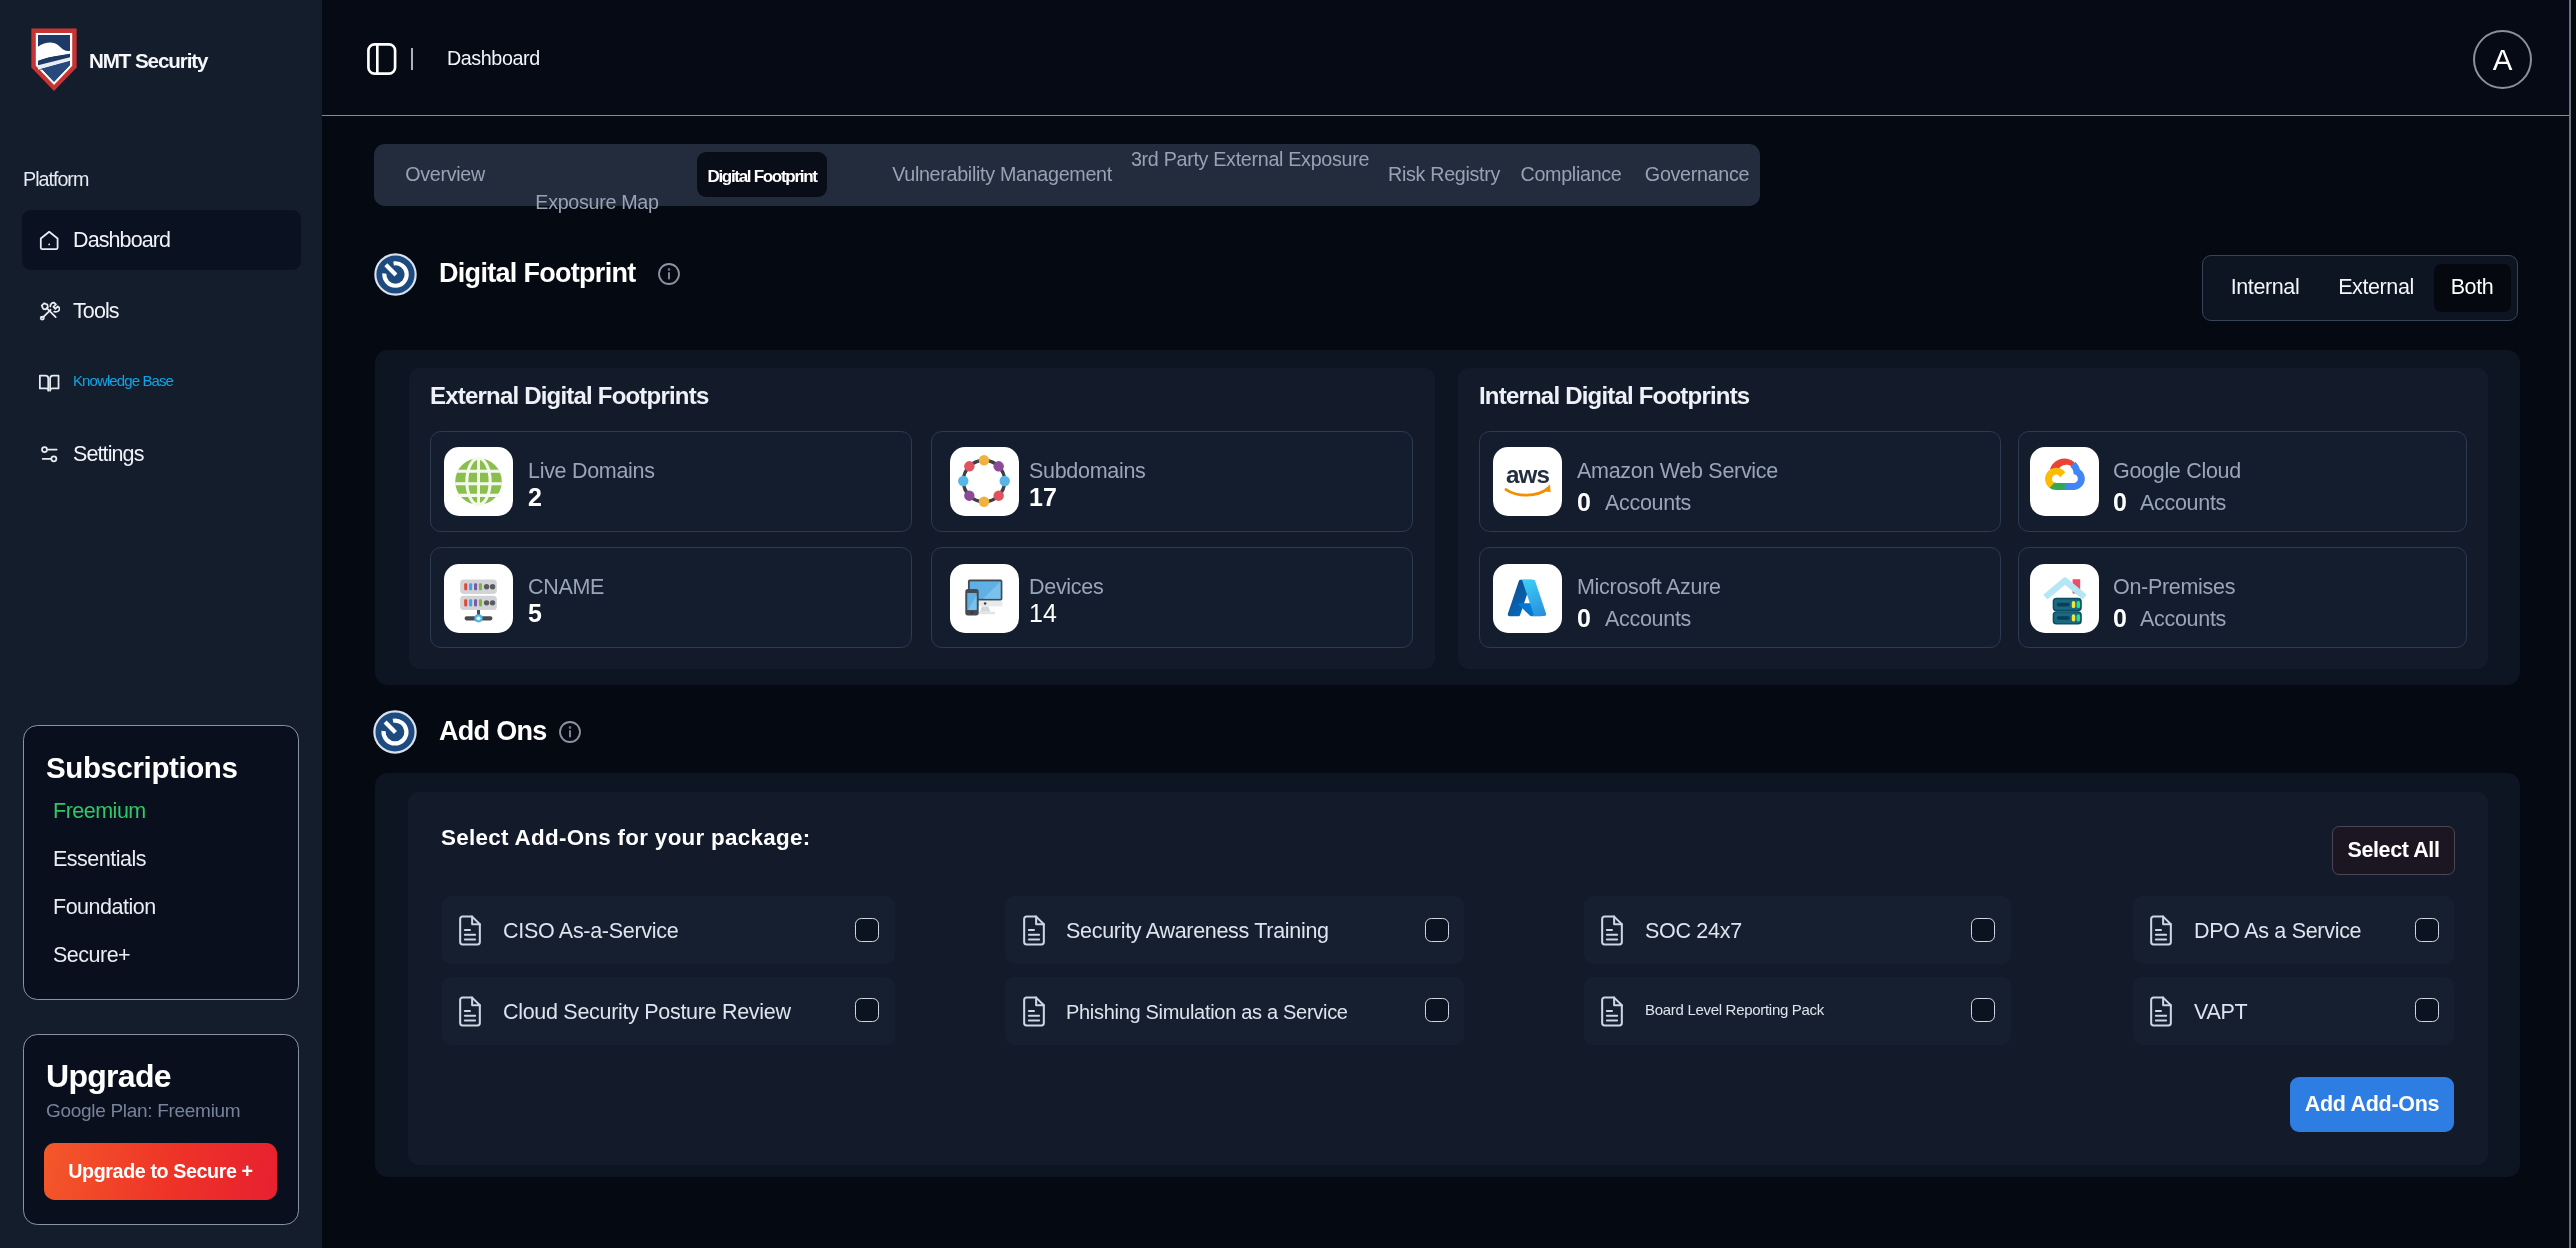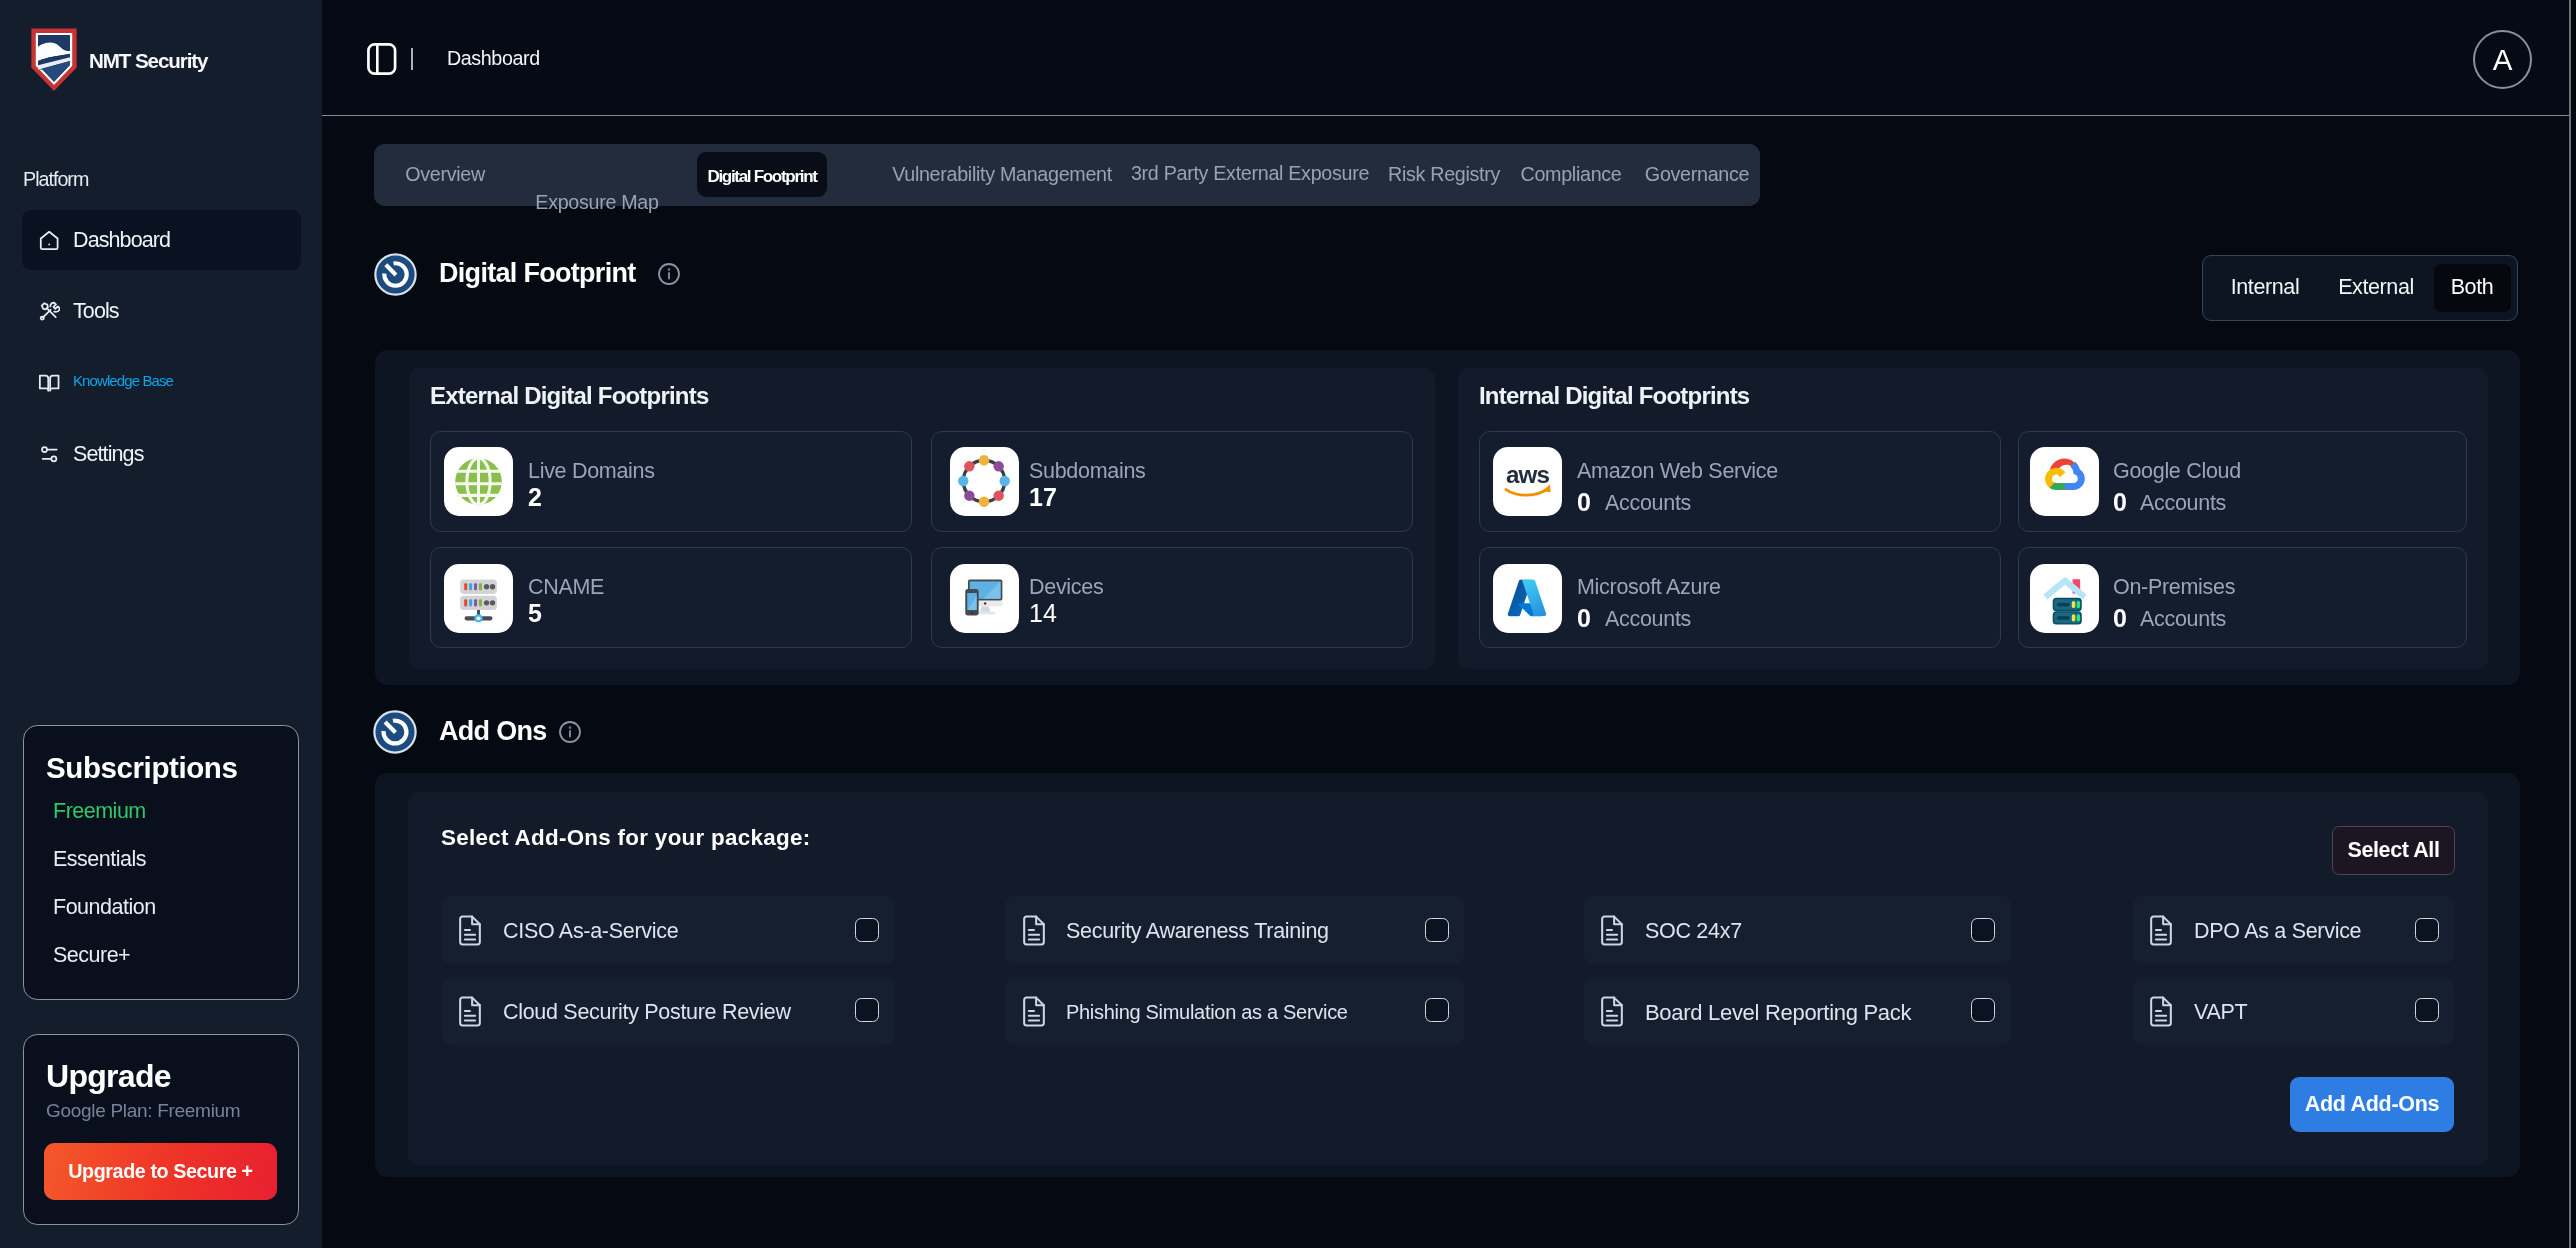--- a/index.html
+++ b/index.html
@@ -95,21 +95,21 @@
 <div class="abs ctr" style="left:2473px;top:30px;width:59px;height:59px;border-radius:50%;border:2.7px solid #8a919c;">
   <span class="txt" style="font-size:29.5px;color:#ffffff;">A</span>
 </div>
 
 <div class="abs" style="left:374px;top:144px;width:1386px;height:62px;border-radius:10.7px;background:#222c3d;"></div>
 <div class="abs" style="left:697px;top:152px;width:130px;height:45px;border-radius:9px;background:#090d18;"></div>
 <div class="abs txt tabt" style="left:445px;top:165px;transform:translateX(-50%);font-size:19.7px;letter-spacing:-0.3px;color:#97a3b4;">Overview</div>
 <div class="abs txt tabt" style="left:597px;top:165px;transform:translateX(-50%);font-size:19.7px;letter-spacing:-0.3px;color:#97a3b4;margin-top:28px;">Exposure Map</div>
 <div class="abs txt tabt" style="left:762px;top:168px;transform:translateX(-50%);font-size:17px;font-weight:bold;letter-spacing:-1.3px;color:#ffffff;">Digital Footprint</div>
 <div class="abs txt tabt" style="left:1002px;top:165px;transform:translateX(-50%);font-size:19.7px;letter-spacing:-0.3px;color:#97a3b4;">Vulnerability Management</div>
-<div class="abs txt tabt" style="left:1250px;top:164px;transform:translateX(-50%);font-size:19.7px;letter-spacing:-0.3px;color:#97a3b4;text-align:center;">3rd Party External Exposure</div>
+<div class="abs txt tabt" style="left:1250px;top:150px;transform:translateX(-50%);font-size:19.7px;letter-spacing:-0.3px;color:#97a3b4;text-align:center;">3rd Party External Exposure</div>
 <div class="abs txt tabt" style="left:1444px;top:165px;transform:translateX(-50%);font-size:19.7px;letter-spacing:-0.3px;color:#97a3b4;">Risk Registry</div>
 <div class="abs txt tabt" style="left:1571px;top:165px;transform:translateX(-50%);font-size:19.7px;letter-spacing:-0.3px;color:#97a3b4;">Compliance</div>
 <div class="abs txt tabt" style="left:1697px;top:165px;transform:translateX(-50%);font-size:19.7px;letter-spacing:-0.3px;color:#97a3b4;">Governance</div>
 
 <div class="abs" style="left:374px;top:253px;width:43px;height:43px;">
 <svg width="43" height="43" viewBox="0 0 48 48">
   <circle cx="24" cy="24" r="22.5" fill="#1d4b80" stroke="#d7e2ee" stroke-width="2.4"></circle>
   <path d="M 11.55 22.91 A 12.5 12.5 0 1 0 21.83 11.69" fill="none" stroke="#ffffff" stroke-width="4.6"></path>
   <line x1="24.5" y1="24.5" x2="13.2" y2="13.2" stroke="#ffffff" stroke-width="4.6"></line>
 </svg>
@@ -375,21 +375,21 @@
 <div class="abs txt" style="left:1066px;top:1002px;font-size:20px;letter-spacing:-0.3px;color:#dde4ee;">Phishing Simulation as a Service</div>
 <div class="abs" style="left:1425px;top:998px;width:24px;height:24px;border-radius:6.3px;border:1.8px solid #cdd6e2;background:#0b1220;"></div>
 <div class="abs" style="left:1584px;top:977px;width:427px;height:68px;border-radius:9px;background:#161f2f;"></div>
 <div class="abs" style="left:1599px;top:996px;width:26px;height:31px;"><svg width="26" height="31" viewBox="0 0 24 29" fill="none" stroke="#cdd6e3" stroke-width="1.9" stroke-linecap="round" stroke-linejoin="round">
   <path d="M14 1.5 H5 a2.2 2.2 0 0 0 -2.2 2.2 v21.6 a2.2 2.2 0 0 0 2.2 2.2 h14 a2.2 2.2 0 0 0 2.2 -2.2 V8.7 Z"></path>
   <path d="M14 1.5 V8.7 h7.2"></path>
   <line x1="7.2" y1="14" x2="12" y2="14"></line>
   <line x1="7.2" y1="18.5" x2="16.8" y2="18.5"></line>
   <line x1="7.2" y1="23" x2="16.8" y2="23"></line>
 </svg></div>
-<div class="abs txt" style="left:1645px;top:1002px;font-size:22px;letter-spacing:-0.3px;color:#dde4ee;">Board Level Reporting Pack</div>
+<div class="abs txt" style="left:1645px;top:1002px;font-size:15px;letter-spacing:-0.3px;color:#dde4ee;">Board Level Reporting Pack</div>
 <div class="abs" style="left:1971px;top:998px;width:24px;height:24px;border-radius:6.3px;border:1.8px solid #cdd6e2;background:#0b1220;"></div>
 <div class="abs" style="left:2133px;top:977px;width:321px;height:68px;border-radius:9px;background:#161f2f;"></div>
 <div class="abs" style="left:2148px;top:996px;width:26px;height:31px;"><svg width="26" height="31" viewBox="0 0 24 29" fill="none" stroke="#cdd6e3" stroke-width="1.9" stroke-linecap="round" stroke-linejoin="round">
   <path d="M14 1.5 H5 a2.2 2.2 0 0 0 -2.2 2.2 v21.6 a2.2 2.2 0 0 0 2.2 2.2 h14 a2.2 2.2 0 0 0 2.2 -2.2 V8.7 Z"></path>
   <path d="M14 1.5 V8.7 h7.2"></path>
   <line x1="7.2" y1="14" x2="12" y2="14"></line>
   <line x1="7.2" y1="18.5" x2="16.8" y2="18.5"></line>
   <line x1="7.2" y1="23" x2="16.8" y2="23"></line>
 </svg></div>
 <div class="abs txt" style="left:2194px;top:1002px;font-size:21.5px;letter-spacing:-0.3px;color:#dde4ee;">VAPT</div>

